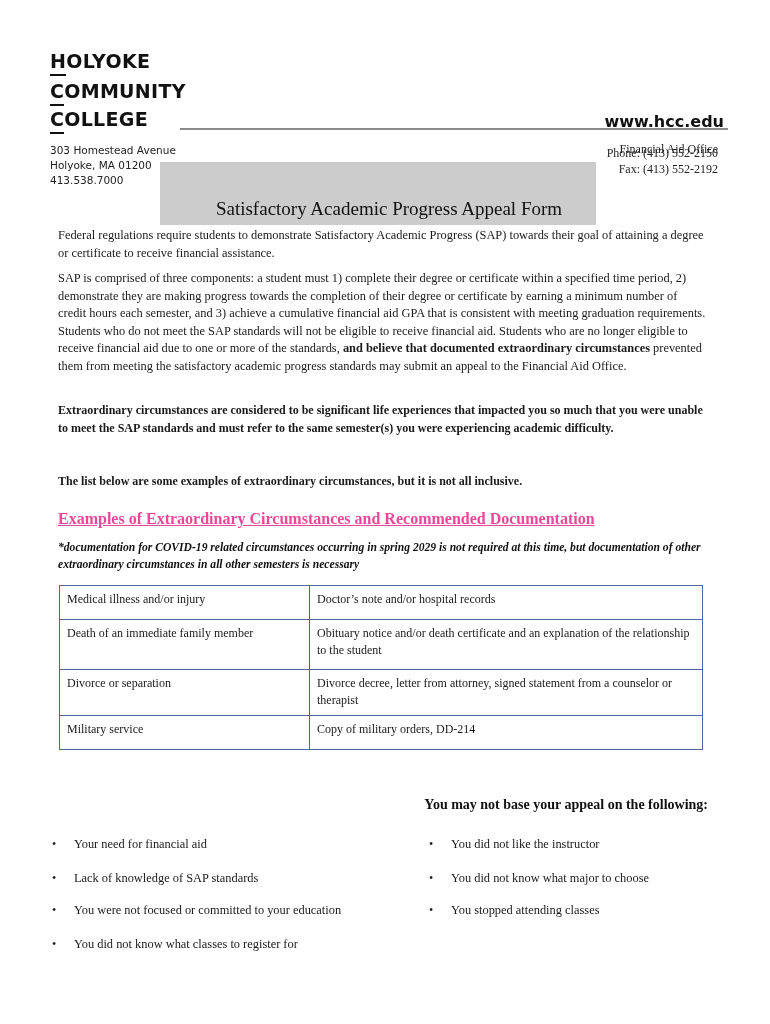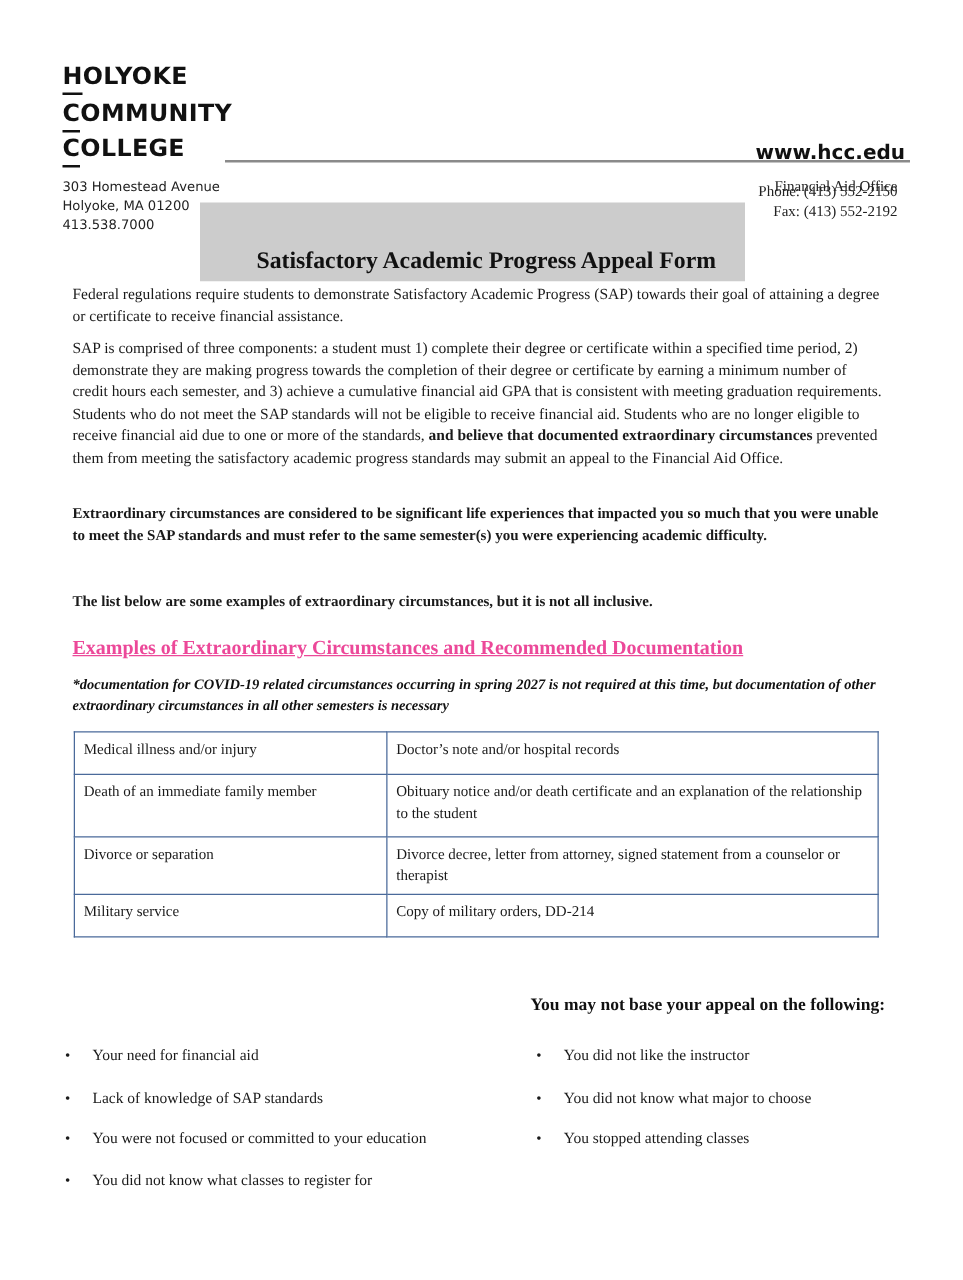--- a/index.html
+++ b/index.html
@@ -9,21 +9,21 @@
   .logo-line { position:absolute; left:50px; font-family:"DejaVu Sans", sans-serif; font-weight:bold; font-size:19px; letter-spacing:0.3px; color:#111; line-height:22px; }
   .logo-line .first { position:relative; display:inline-block; }
   .logo-line .first::after { content:""; position:absolute; left:0; right:0; bottom:-4px; height:2.5px; background:#111; }
   .addr { position:absolute; left:50px; font-family:"DejaVu Sans", sans-serif; font-size:10.5px; line-height:15px; color:#222; }
 
   .web { position:absolute; right:46px; top:112px; font-family:"DejaVu Sans", sans-serif; font-weight:bold; font-size:16px; color:#111; }
   .rule { position:absolute; left:180px; top:128px; width:548px; height:2px; background:#8a8a8a; }
   .office { position:absolute; right:52px; text-align:right; font-size:12px; line-height:16px; color:#222; }
 
   .banner { position:absolute; left:160px; top:162px; width:436px; height:63px; background:#cccccc; }
-  .title { position:absolute; left:160px; width:458px; top:198px; text-align:center; font-weight:bold; font-size:19px; color:#111; }
+  .title { position:absolute; left:160px; width:458px; top:198px; text-align:center; font-weight:normal; font-size:19px; color:#111; }
 
   .para { position:absolute; left:58px; width:650px; font-size:12.4px; line-height:17.5px; color:#1a1a1a; }
   .para b { font-weight:bold; }
   .bold-para { font-weight:bold; font-size:12px; line-height:17.5px; }
 
   .sec-heading { position:absolute; left:58px; width:650px; top:510px; font-weight:bold; font-size:16px; text-decoration:underline; color:#ec4899; }
   .note { position:absolute; left:58px; width:650px; top:539px; font-style:italic; font-weight:bold; font-size:11.6px; line-height:17px; color:#111; }
 
   table.docs { position:absolute; left:59px; top:585px; width:644px; border-collapse:collapse; font-size:12px; color:#1a1a1a; }
   table.docs td { border:1.5px solid #4a6a9a; vertical-align:top; padding:5px 6px 6px 7px; line-height:17px; }
@@ -65,21 +65,21 @@
 <div class="para" style="top:270px;">
   <span>SAP is comprised of three components: a student must 1) complete their degree or certificate within a specified time period, 2) demonstrate they are making progress towards the completion of their degree or certificate by earning a minimum number of credit hours each semester, and 3) achieve a cumulative financial aid GPA that is consistent with meeting graduation requirements. Students who do not meet the SAP standards will not be eligible to receive financial aid. Students who are no longer eligible to receive financial aid due to one or more of the standards,</span>
   <b>and believe that documented extraordinary circumstances</b>
   <span>prevented them from meeting the satisfactory academic progress standards may submit an appeal to the Financial Aid Office.</span>
 </div>
 
 <div class="para bold-para" style="top:402px;">Extraordinary circumstances are considered to be significant life experiences that impacted you so much that you were unable to meet the SAP standards and must refer to the same semester(s) you were experiencing academic difficulty.</div>
 <div class="para bold-para" style="top:473px;">The list below are some examples of extraordinary circumstances, but it is not all inclusive.</div>
 
 <div class="sec-heading">Examples of Extraordinary Circumstances and Recommended Documentation</div>
-<div class="note">*documentation for COVID-19 related circumstances occurring in spring 2027 is not required at this time, but documentation of other extraordinary circumstances in all other semesters is necessary</div>
+<div class="note">*documentation for COVID-19 related circumstances occurring in spring 2029 is not required at this time, but documentation of other extraordinary circumstances in all other semesters is necessary</div>
 
 <table class="docs">
   <tbody>
       <tr style="height:34px;">
     <td class="c1">Medical illness and/or injury</td>
     <td>Doctor’s note and/or hospital records</td>
   </tr>
   <tr style="height:50px;">
     <td class="c1">Death of an immediate family member</td>
     <td>Obituary notice and/or death certificate and an explanation of the relationship to the student</td>

